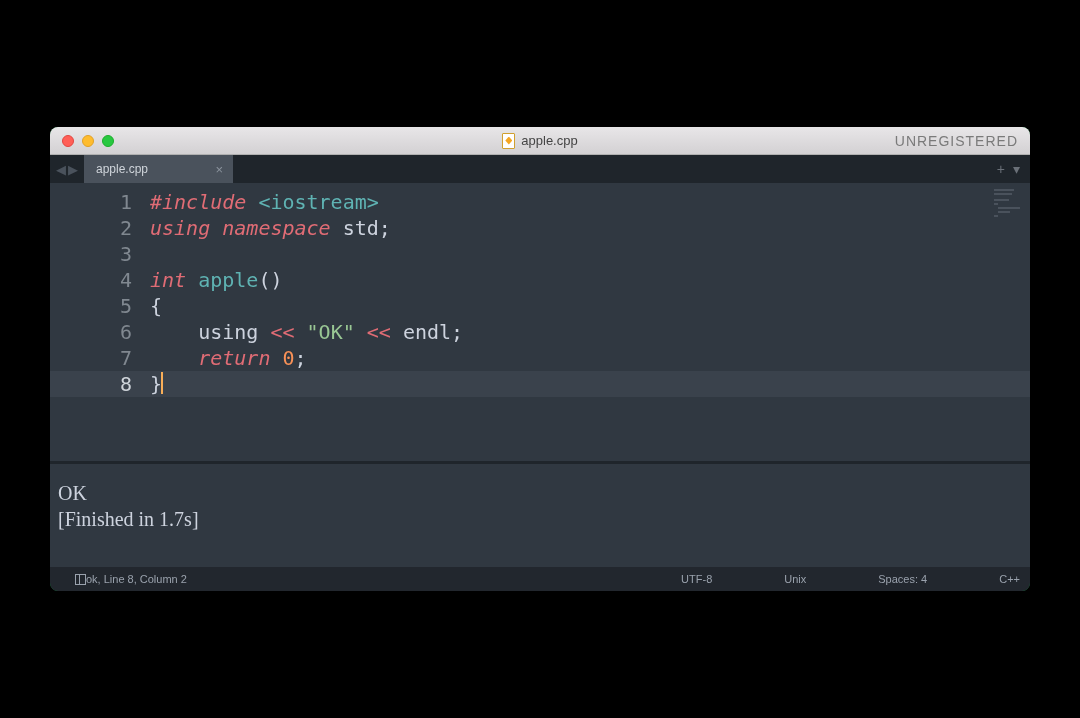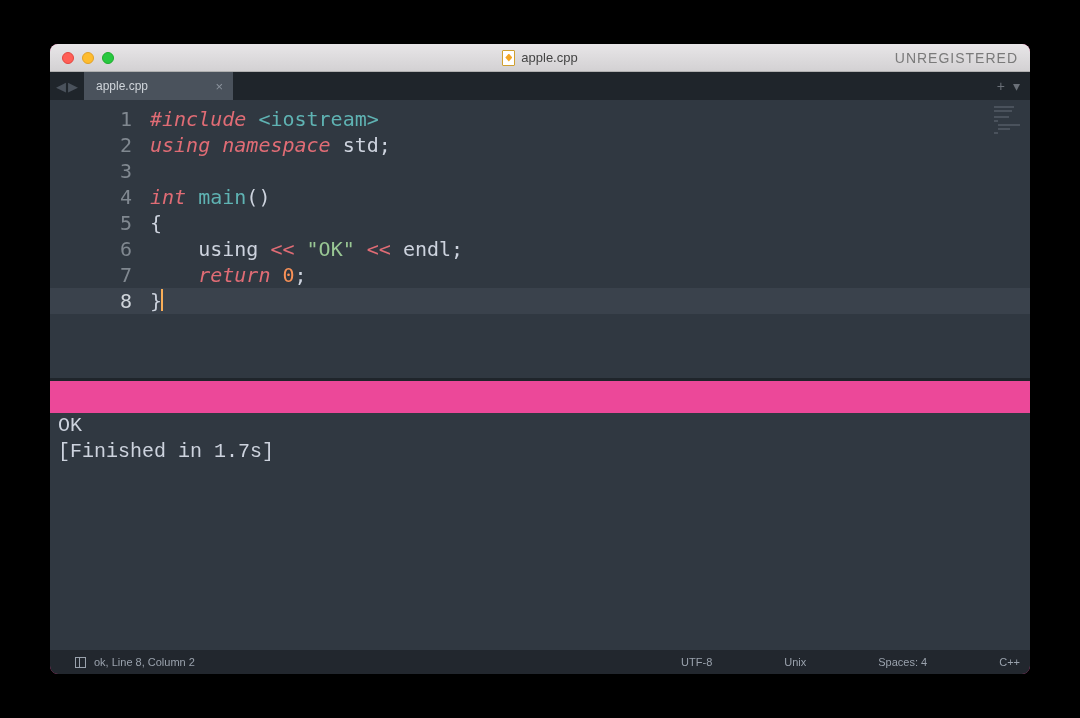--- a/index.html
+++ b/index.html
@@ -7,22 +7,22 @@
     background: #000;
     width: 1080px;
     height: 718px;
     font-family: -apple-system, "Helvetica Neue", Arial, sans-serif;
     display: flex;
     align-items: center;
     justify-content: center;
   }
   .window {
     width: 980px;
-    height: 630px;
-    background: #ec4899;
+    height: 464px;
+    background: #15803d;
     border-radius: 8px;
     overflow: hidden;
     box-shadow: 0 10px 40px rgba(0,0,0,0.5);
     display: flex;
     flex-direction: column;
   }
   
   .titlebar {
     height: 28px;
     background: linear-gradient(#e8e6e8, #d3d1d3);
@@ -187,41 +187,40 @@
   
   .pane-divider {
     height: 3px;
     background: #1f252b;
   }
   
   .output {
     flex: 1;
     background: #303841;
     color: #cdd3de;
-    font-family: Liberation Mono, monospace;
+    font-family: Liberation Serif, serif;
     font-size: 20px;
     line-height: 26px;
-    padding: 0 8px;
+    padding: 16px 8px;
     white-space: pre;
-    margin-top: 32px;
   }
   
   .status {
     height: 24px;
     background: #22272e;
     display: flex;
     align-items: center;
     font-size: 11px;
     color: #9aa2ad;
     padding: 0 10px;
   }
   .status-left {
     display: flex;
     align-items: center;
-    gap: 8px;
+    gap: 0;
     padding-left: 15px;
   }
   .panel-icon {
     width: 11px; height: 11px;
     border: 1px solid #9aa2ad;
     position: relative;
   }
   .panel-icon::before {
     content: "";
     position: absolute;
@@ -277,21 +276,21 @@
       <span class="ln">4</span>
       <span class="ln">5</span>
       <span class="ln">6</span>
       <span class="ln">7</span>
       <span class="ln active">8</span>
     </div>
     <div class="code">
       <div class="line"><span class="kw-red">#include</span><span class="plain"> </span><span class="kw-green">&lt;iostream&gt;</span></div>
       <div class="line"><span class="kw-red">using</span><span class="plain"> </span><span class="kw-red">namespace</span><span class="plain"> </span><span class="ident">std</span><span class="plain">;</span></div>
       <div class="line"></div>
-      <div class="line"><span class="kw-red-it">int</span><span class="plain"> </span><span class="kw-green">main</span><span class="plain">()</span></div>
+      <div class="line"><span class="kw-red-it">int</span><span class="plain"> </span><span class="kw-green">apple</span><span class="plain">()</span></div>
       <div class="line"><span class="plain">{</span></div>
       <div class="line"><span class="plain">    </span><span class="ident">using</span><span class="plain"> </span><span class="op">&lt;&lt;</span><span class="plain"> </span><span class="str">"OK"</span><span class="plain"> </span><span class="op">&lt;&lt;</span><span class="plain"> </span><span class="ident">endl</span><span class="plain">;</span></div>
       <div class="line"><span class="plain">    </span><span class="kw-red">return</span><span class="plain"> </span><span class="num">0</span><span class="plain">;</span></div>
       <div class="line active"><span class="plain">}</span><span class="cursor"></span></div>
       <div class="minimap"></div>
     </div>
   </div>
 
   <div class="pane-divider"></div>
 

